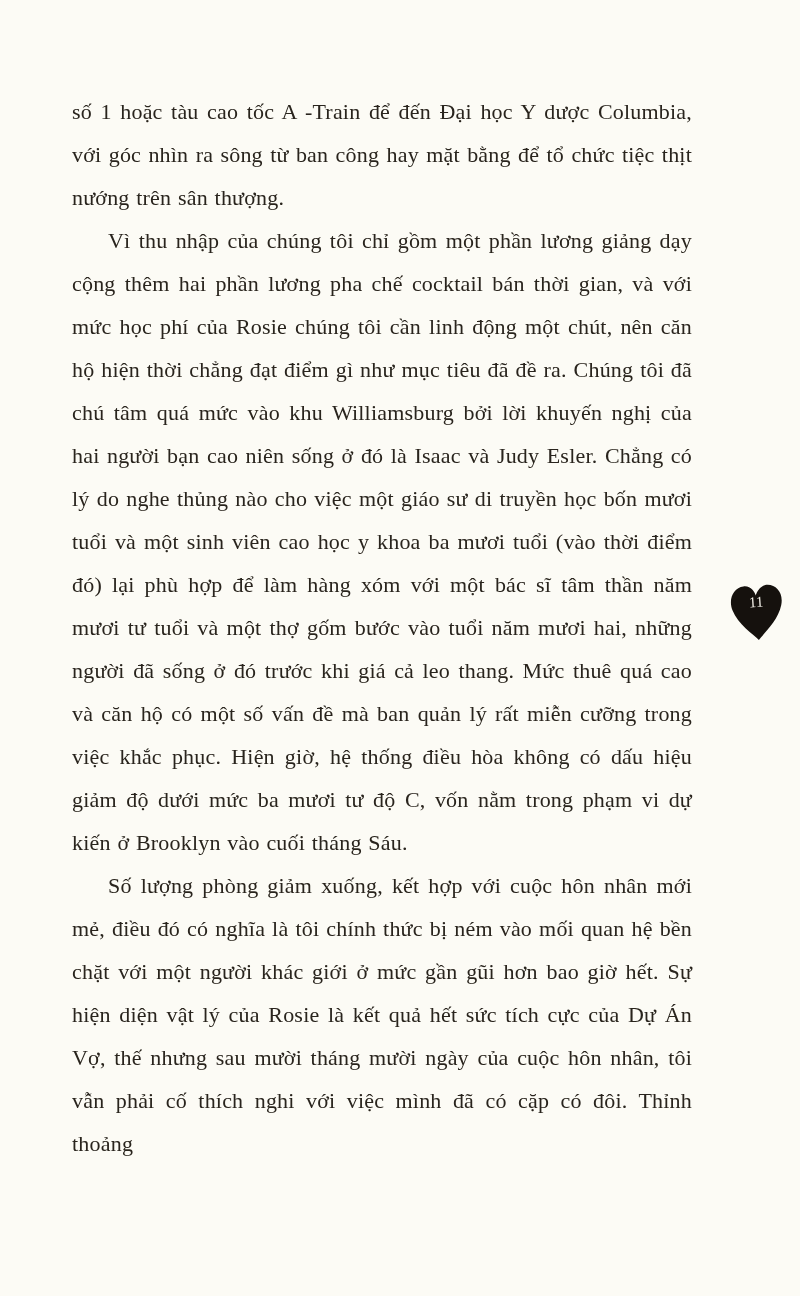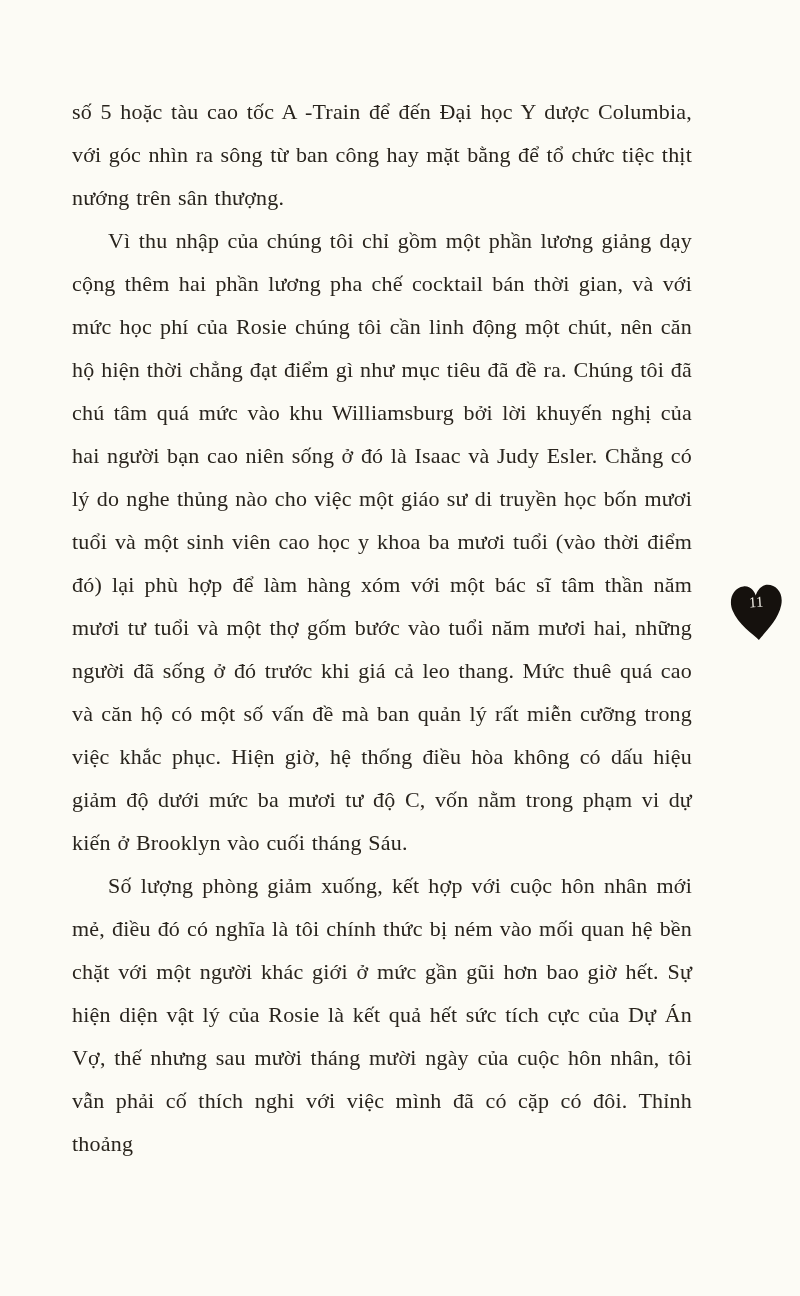--- a/index.html
+++ b/index.html
@@ -63,21 +63,21 @@
     line-height: 1;
     font-family: "Liberation Serif", serif;
   }
 </style>
 </head>
 <body>
 
 <div class="page">
 
   <div class="text-block">
-    <p class="continuation">số 5 hoặc tàu cao tốc A -Train để đến Đại học Y dược Columbia, với góc nhìn ra sông từ ban công hay mặt bằng để tổ chức tiệc thịt nướng trên sân thượng.</p>
+    <p class="continuation">số 1 hoặc tàu cao tốc A -Train để đến Đại học Y dược Columbia, với góc nhìn ra sông từ ban công hay mặt bằng để tổ chức tiệc thịt nướng trên sân thượng.</p>
     <p>Vì thu nhập của chúng tôi chỉ gồm một phần lương giảng dạy cộng thêm hai phần lương pha chế cocktail bán thời gian, và với mức học phí của Rosie chúng tôi cần linh động một chút, nên căn hộ hiện thời chẳng đạt điểm gì như mục tiêu đã đề ra. Chúng tôi đã chú tâm quá mức vào khu Williamsburg bởi lời khuyến nghị của hai người bạn cao niên sống ở đó là Isaac và Judy Esler. Chẳng có lý do nghe thủng nào cho việc một giáo sư di truyền học bốn mươi tuổi và một sinh viên cao học y khoa ba mươi tuổi (vào thời điểm đó) lại phù hợp để làm hàng xóm với một bác sĩ tâm thần năm mươi tư tuổi và một thợ gốm bước vào tuổi năm mươi hai, những người đã sống ở đó trước khi giá cả leo thang. Mức thuê quá cao và căn hộ có một số vấn đề mà ban quản lý rất miễn cưỡng trong việc khắc phục. Hiện giờ, hệ thống điều hòa không có dấu hiệu giảm độ dưới mức ba mươi tư độ C, vốn nằm trong phạm vi dự kiến ở Brooklyn vào cuối tháng Sáu.</p>
     <p>Số lượng phòng giảm xuống, kết hợp với cuộc hôn nhân mới mẻ, điều đó có nghĩa là tôi chính thức bị ném vào mối quan hệ bền chặt với một người khác giới ở mức gần gũi hơn bao giờ hết. Sự hiện diện vật lý của Rosie là kết quả hết sức tích cực của Dự Án Vợ, thế nhưng sau mười tháng mười ngày của cuộc hôn nhân, tôi vẫn phải cố thích nghi với việc mình đã có cặp có đôi. Thỉnh thoảng</p>
   </div>
 
   <div class="heart-badge">
     <svg viewBox="0 0 60 66" aria-hidden="true">
       <path d="M30 63
                C 24 56, 8 44, 3 28
                C -1 15, 6 3, 17 2.5
                C 25 2, 29 9, 30 13.5

